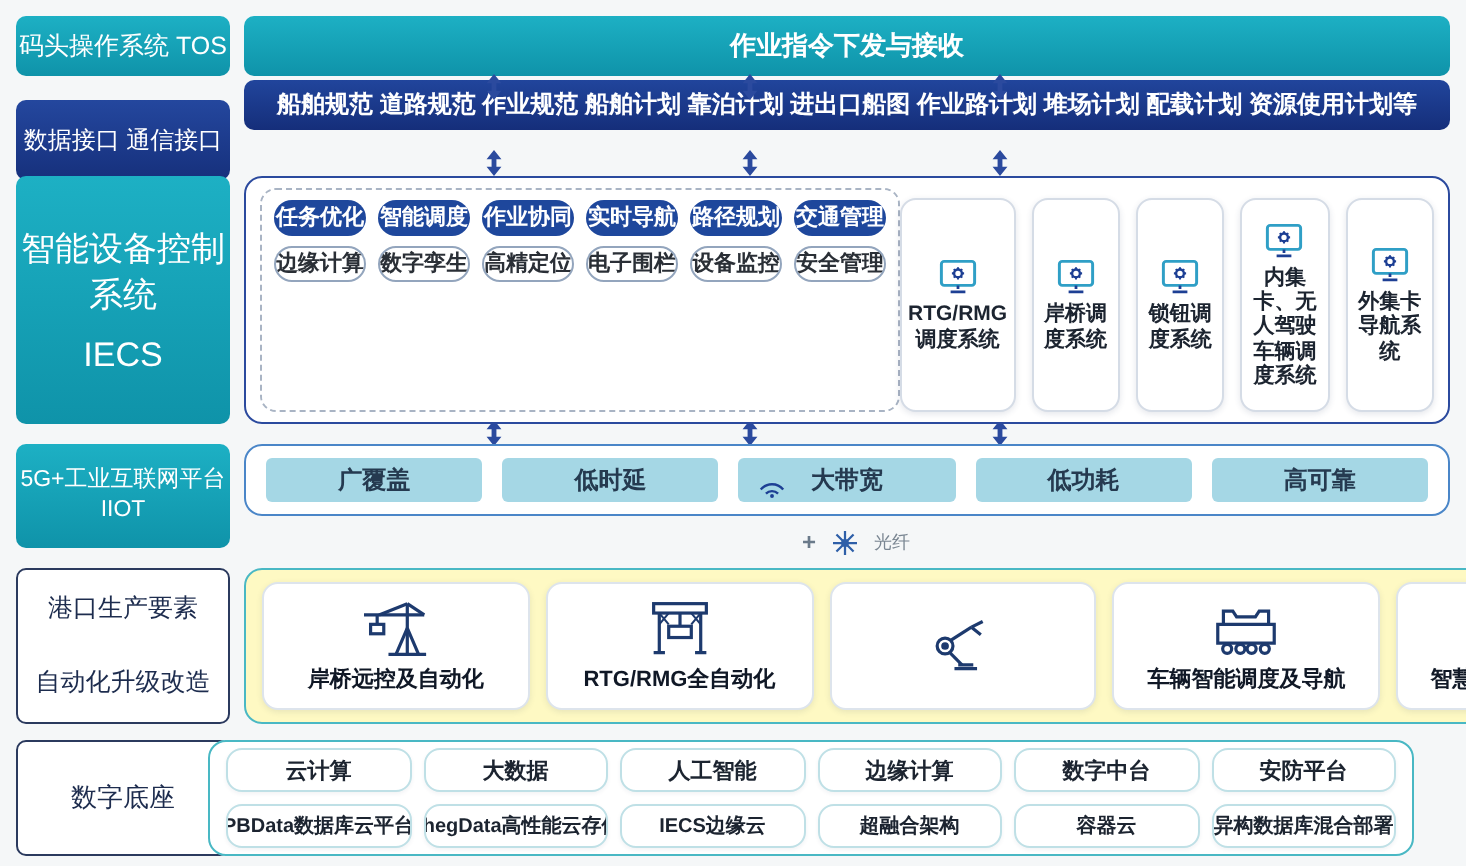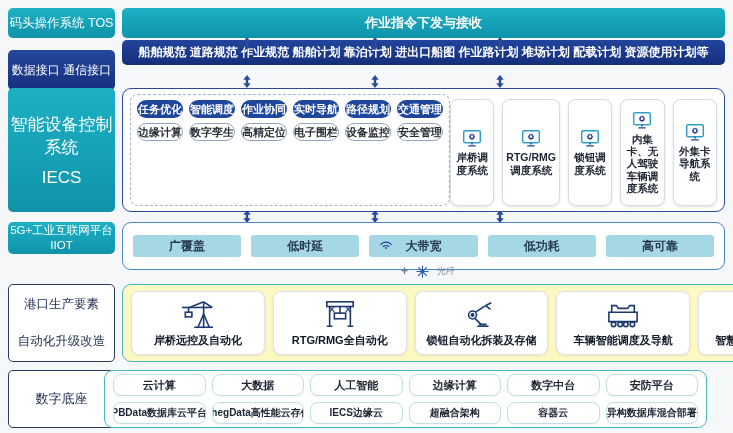--- a/index.html
+++ b/index.html
@@ -9,21 +9,21 @@
   
   .side-lbl{position:absolute;left:8px;width:107px;border-radius:5px;
     display:flex;flex-direction:column;align-items:center;justify-content:center;
     text-align:center;font-weight:normal;box-sizing:border-box;}
   .side-teal{background:linear-gradient(180deg,#1db0c4,#0f93a9);color:#fff;}
   .side-navy{background:linear-gradient(180deg,#24479e,#16307c);color:#fff;}
   .side-white{background:#fff;border:1.6px solid #2b3a5e;color:#1d2c4e;}
   .lbl-tos{top:8px;height:30px;font-size:12.5px;}
   .lbl-if{top:50px;height:40px;font-size:12px;}
   .lbl-iecs{top:88px;height:124px;font-size:17px;gap:9px;}
-  .lbl-iiot{top:222px;height:32px;font-size:11.5px;line-height:1.3;}
+  .lbl-iiot{top:222px;height:52px;font-size:11.5px;line-height:1.3;}
   .lbl-port{top:284px;height:78px;font-size:12.5px;gap:20px;}
   .lbl-dig{top:370px;height:58px;font-size:13px;}
 
   
   .bar{position:absolute;left:122px;width:603px;border-radius:5px;color:#fff;
     font-weight:bold;display:flex;align-items:center;justify-content:center;box-sizing:border-box;}
   .bar-tos{top:8px;height:30px;font-size:13px;background:linear-gradient(180deg,#1db0c4,#0f93a9);}
   .bar-plan{top:40px;height:25px;font-size:12px;background:linear-gradient(180deg,#21459c,#152e7a);}
 
   
@@ -41,21 +41,21 @@
   .pill-dark{background:#1e479c;color:#fff;font-weight:bold;}
   .pill-light{background:#fff;border:1px solid #93a5bd;color:#2a2f36;font-weight:600;
     height:16px;line-height:16px;}
   .sys-row{display:flex;gap:8px;margin-top:5px;flex:1;}
   .sys-box{flex:1;background:#fff;border:1px solid #d5dce6;border-radius:8px;
     box-shadow:0 1px 3px rgba(30,50,90,.12);display:flex;flex-direction:column;
     align-items:center;justify-content:center;gap:2px;padding:2px 3px;box-sizing:border-box;
     font-size:10.5px;font-weight:600;color:#1c2430;text-align:center;line-height:1.15;}
 
   
-  .box-5g{position:absolute;left:122px;top:222px;width:603px;height:48px;background:#fff;
+  .box-5g{position:absolute;left:122px;top:222px;width:603px;height:36px;background:#fff;
     border:1.4px solid #4a86c8;border-radius:9px;box-sizing:border-box;
     display:flex;align-items:center;gap:10px;padding:0 10px;}
   .feat{flex:1;height:22px;line-height:22px;background:#a5d7e5;border-radius:3px;
     text-align:center;font-size:12px;font-weight:600;color:#253a50;}
   .legend{position:absolute;left:378px;top:259px;height:24px;display:flex;
     align-items:center;gap:7px;}
   .legend .g5{display:flex;flex-direction:column;align-items:center;line-height:1;gap:48px;}
   .legend .g5 span{font-size:8px;font-weight:bold;color:#1d3f94;margin-top:-2px;}
   .legend .plus{font-size:12px;font-weight:bold;color:#6a7a8a;}
   .legend .fiber-lbl{font-size:9px;color:#7a8692;}
@@ -164,30 +164,30 @@
       </div>
     </div>
     <div class="sys-row">
       <div class="sys-box">
         <svg class="icon" width="24" height="20" viewBox="0 0 26 20">
             <rect x="4" y="1" width="18" height="13" rx="1.5" fill="#fff" stroke="#2f9fc6" stroke-width="1.6"></rect>
             <circle cx="13" cy="7.5" r="2.1" fill="none" stroke="#1d3f94" stroke-width="1.3"></circle>
             <path d="M13 4.2 V5.3 M13 9.7 V10.8 M9.7 7.5 H10.8 M15.2 7.5 H16.3 M10.7 5.2 l.9 .9 M14.4 8.9 l.9 .9 M15.3 5.2 l-.9 .9 M11.6 8.9 l-.9 .9" stroke="#1d3f94" stroke-width="1.1"></path>
             <path d="M13 14 v2 M9 17.5 h8" stroke="#1d3f94" stroke-width="1.5"></path>
           </svg>
+        <span>RTG/RMG调度系统</span>
+      </div>
+      <div class="sys-box">
+        <svg class="icon" width="24" height="20" viewBox="0 0 26 20">
+            <rect x="4" y="1" width="18" height="13" rx="1.5" fill="#fff" stroke="#2f9fc6" stroke-width="1.6"></rect>
+            <circle cx="13" cy="7.5" r="2.1" fill="none" stroke="#1d3f94" stroke-width="1.3"></circle>
+            <path d="M13 4.2 V5.3 M13 9.7 V10.8 M9.7 7.5 H10.8 M15.2 7.5 H16.3 M10.7 5.2 l.9 .9 M14.4 8.9 l.9 .9 M15.3 5.2 l-.9 .9 M11.6 8.9 l-.9 .9" stroke="#1d3f94" stroke-width="1.1"></path>
+            <path d="M13 14 v2 M9 17.5 h8" stroke="#1d3f94" stroke-width="1.5"></path>
+          </svg>
         <span>岸桥调度系统</span>
-      </div>
-      <div class="sys-box">
-        <svg class="icon" width="24" height="20" viewBox="0 0 26 20">
-            <rect x="4" y="1" width="18" height="13" rx="1.5" fill="#fff" stroke="#2f9fc6" stroke-width="1.6"></rect>
-            <circle cx="13" cy="7.5" r="2.1" fill="none" stroke="#1d3f94" stroke-width="1.3"></circle>
-            <path d="M13 4.2 V5.3 M13 9.7 V10.8 M9.7 7.5 H10.8 M15.2 7.5 H16.3 M10.7 5.2 l.9 .9 M14.4 8.9 l.9 .9 M15.3 5.2 l-.9 .9 M11.6 8.9 l-.9 .9" stroke="#1d3f94" stroke-width="1.1"></path>
-            <path d="M13 14 v2 M9 17.5 h8" stroke="#1d3f94" stroke-width="1.5"></path>
-          </svg>
-        <span>RTG/RMG调度系统</span>
       </div>
       <div class="sys-box">
         <svg class="icon" width="24" height="20" viewBox="0 0 26 20">
             <rect x="4" y="1" width="18" height="13" rx="1.5" fill="#fff" stroke="#2f9fc6" stroke-width="1.6"></rect>
             <circle cx="13" cy="7.5" r="2.1" fill="none" stroke="#1d3f94" stroke-width="1.3"></circle>
             <path d="M13 4.2 V5.3 M13 9.7 V10.8 M9.7 7.5 H10.8 M15.2 7.5 H16.3 M10.7 5.2 l.9 .9 M14.4 8.9 l.9 .9 M15.3 5.2 l-.9 .9 M11.6 8.9 l-.9 .9" stroke="#1d3f94" stroke-width="1.1"></path>
             <path d="M13 14 v2 M9 17.5 h8" stroke="#1d3f94" stroke-width="1.5"></path>
           </svg>
         <span>锁钮调度系统</span>
       </div>
@@ -272,21 +272,20 @@
       <svg class="icon" width="38" height="32" viewBox="0 0 40 34">
           <g fill="none" stroke="#1d3a6e" stroke-width="1.7">
             <circle cx="11" cy="17" r="4.2"></circle>
             <circle cx="11" cy="17" r="1.2" fill="#1d3a6e"></circle>
             <path d="M14 14 L25 7"></path>
             <path d="M25 7 L31 4 M25 7 L30 11"></path>
             <path d="M13 20 L20 27"></path>
             <path d="M16 29 H28 M18 27 H26"></path>
           </g>
         </svg>
-      <span>锁钮自动化拆装及存储</span>
     </div>
     <div class="port-item">
       <svg class="icon" width="38" height="32" viewBox="0 0 40 34">
           <g fill="none" stroke="#1d3a6e" stroke-width="1.7">
             <path d="M8 14 V7 H13 L15 10 H25 L27 7 H32 V14"></path>
             <path d="M5 14 H35 V24 H5 Z"></path>
             <circle cx="10" cy="27" r="2.4"></circle>
             <circle cx="17" cy="27" r="2.4"></circle>
             <circle cx="23" cy="27" r="2.4"></circle>
             <circle cx="30" cy="27" r="2.4"></circle>

